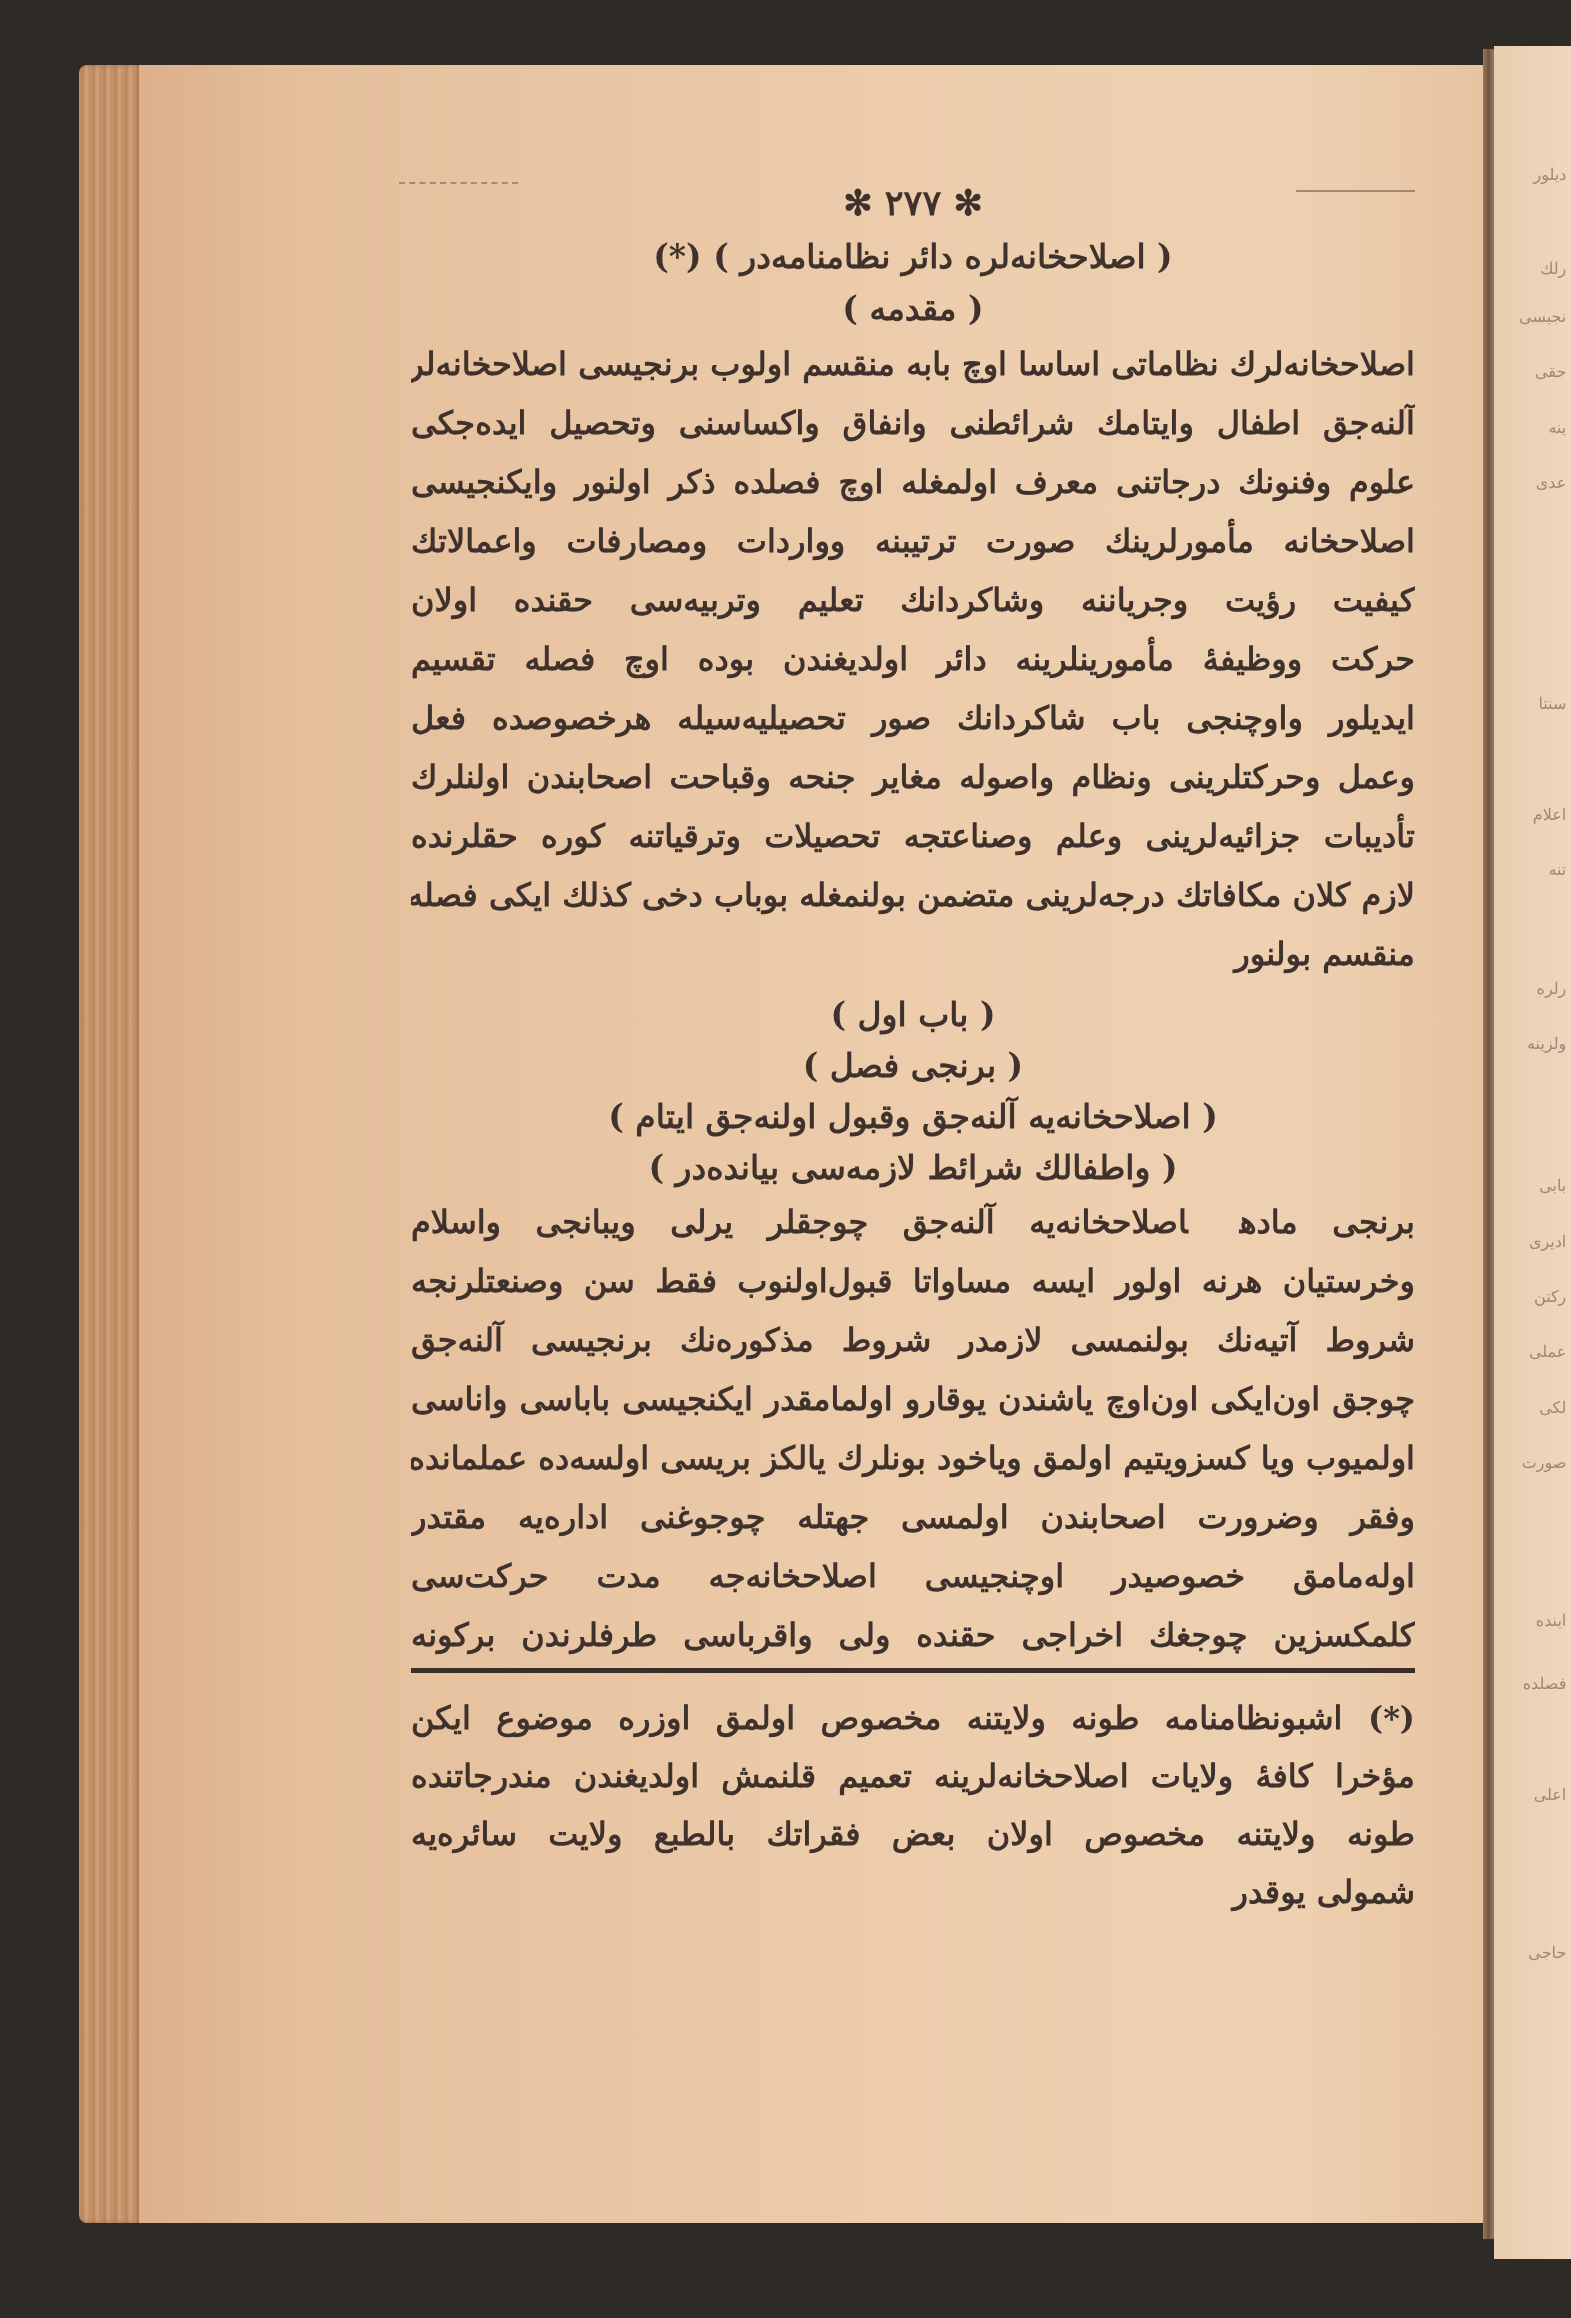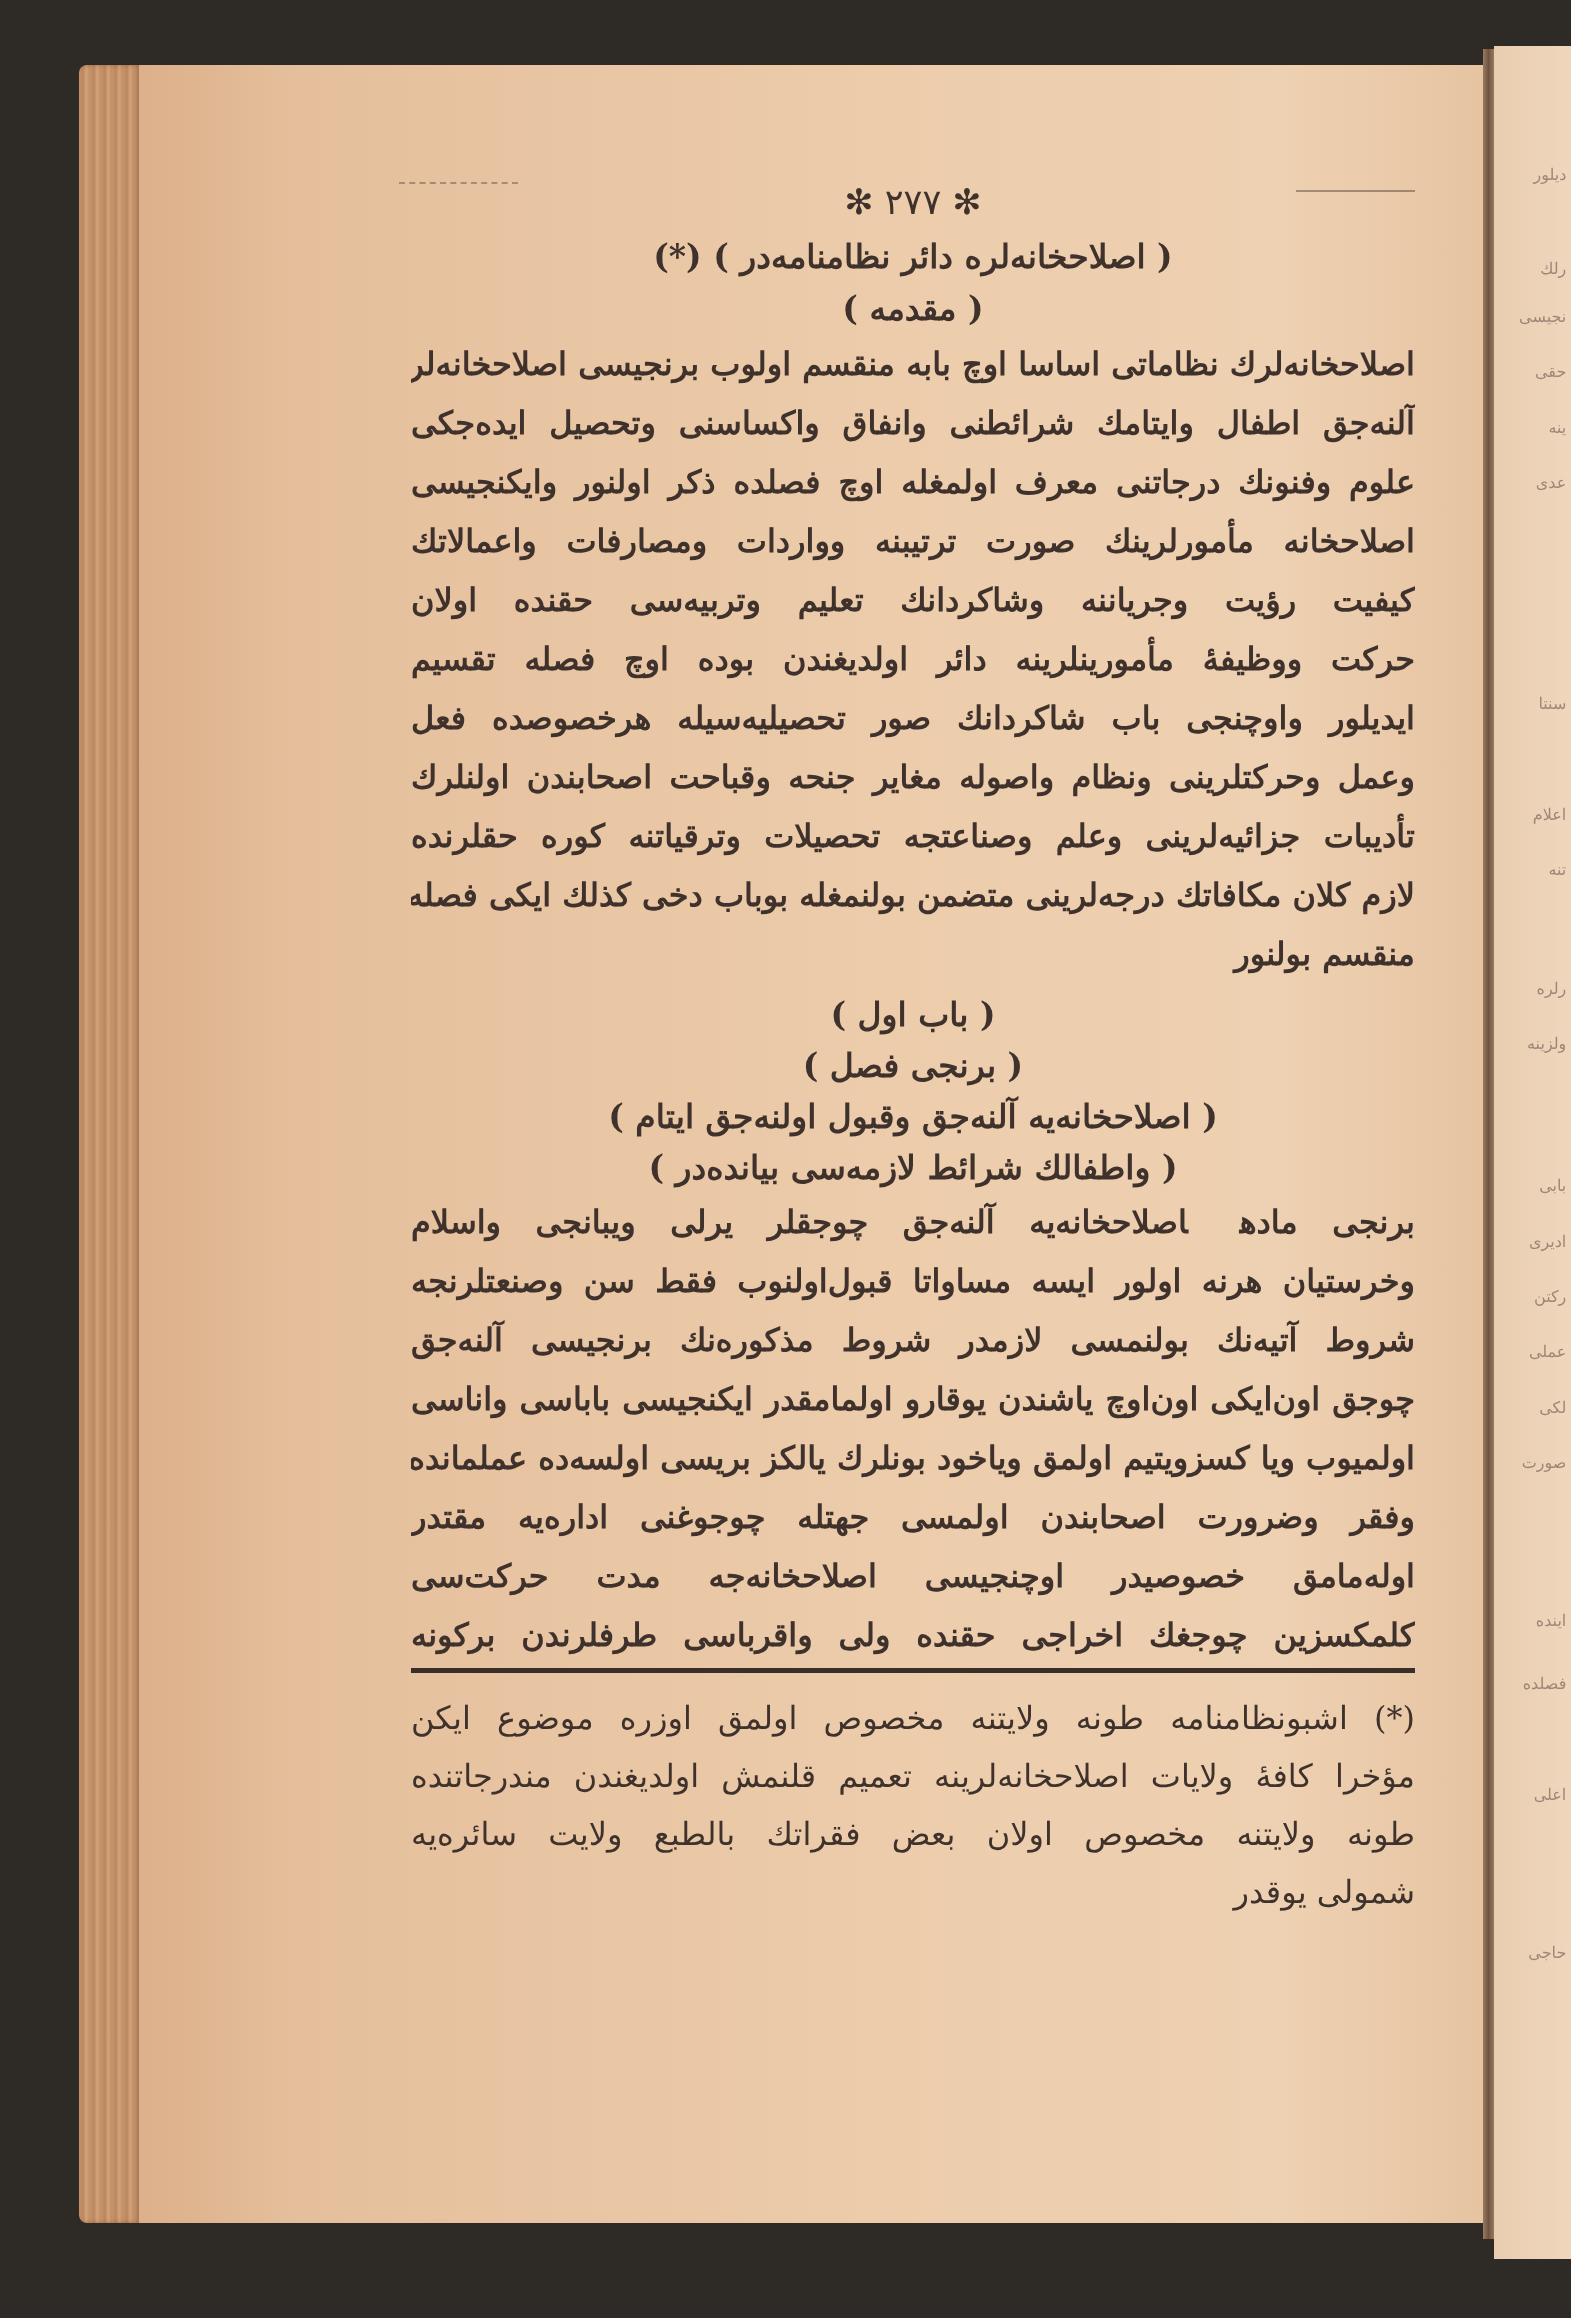--- a/index.html
+++ b/index.html
@@ -36,41 +36,41 @@
     }
     .margin-rule {
       position: absolute; left: 1296px; top: 190px; width: 119px; height: 1.6px;
       background: rgba(90,70,60,0.5);
     }
     .content {
       position: absolute; left: 411px; top: 174px; width: 1004px;
       direction: rtl; color: #3f322c;
     }
     .page-number {
-      text-align: center; font-size: 35px; font-weight: normal; height: 57px; line-height: 57px;
+      text-align: center; font-size: 35px; font-weight: bold; height: 57px; line-height: 57px;
       letter-spacing: 3.2px;
     }
     .heading {
       text-align: center; font-size: 33px; font-weight: bold; height: 52px; line-height: 52px;
     }
     .body-line {
       font-size: 32px; font-weight: bold; height: 59px; line-height: 59px;
       text-align: justify; text-align-last: justify; white-space: nowrap; overflow: hidden;
     }
     .body-line.last { text-align-last: right; }
     .sub-headings { margin-top: 4.7px; }
     .sub-heading {
       text-align: center; font-size: 33px; font-weight: bold; height: 51px; line-height: 51px;
     }
     .article-label { margin-left: 52px; }
     .rule {
       height: 5.5px; background: #3a2e29; margin: 3.2px 0 16px 0; width: 1004px;
     }
     .footnote-line {
-      font-size: 32px; font-weight: normal; height: 58px; line-height: 58px;
+      font-size: 32px; font-weight: bold; height: 58px; line-height: 58px;
       text-align: justify; text-align-last: justify; white-space: nowrap; overflow: hidden;
     }
     .footnote-line.last { text-align-last: right; }
   </style>
 </head>
 <body>
 
 <div class="page-edges"></div>
 <div class="page"></div>
 <div class="spine"></div>

